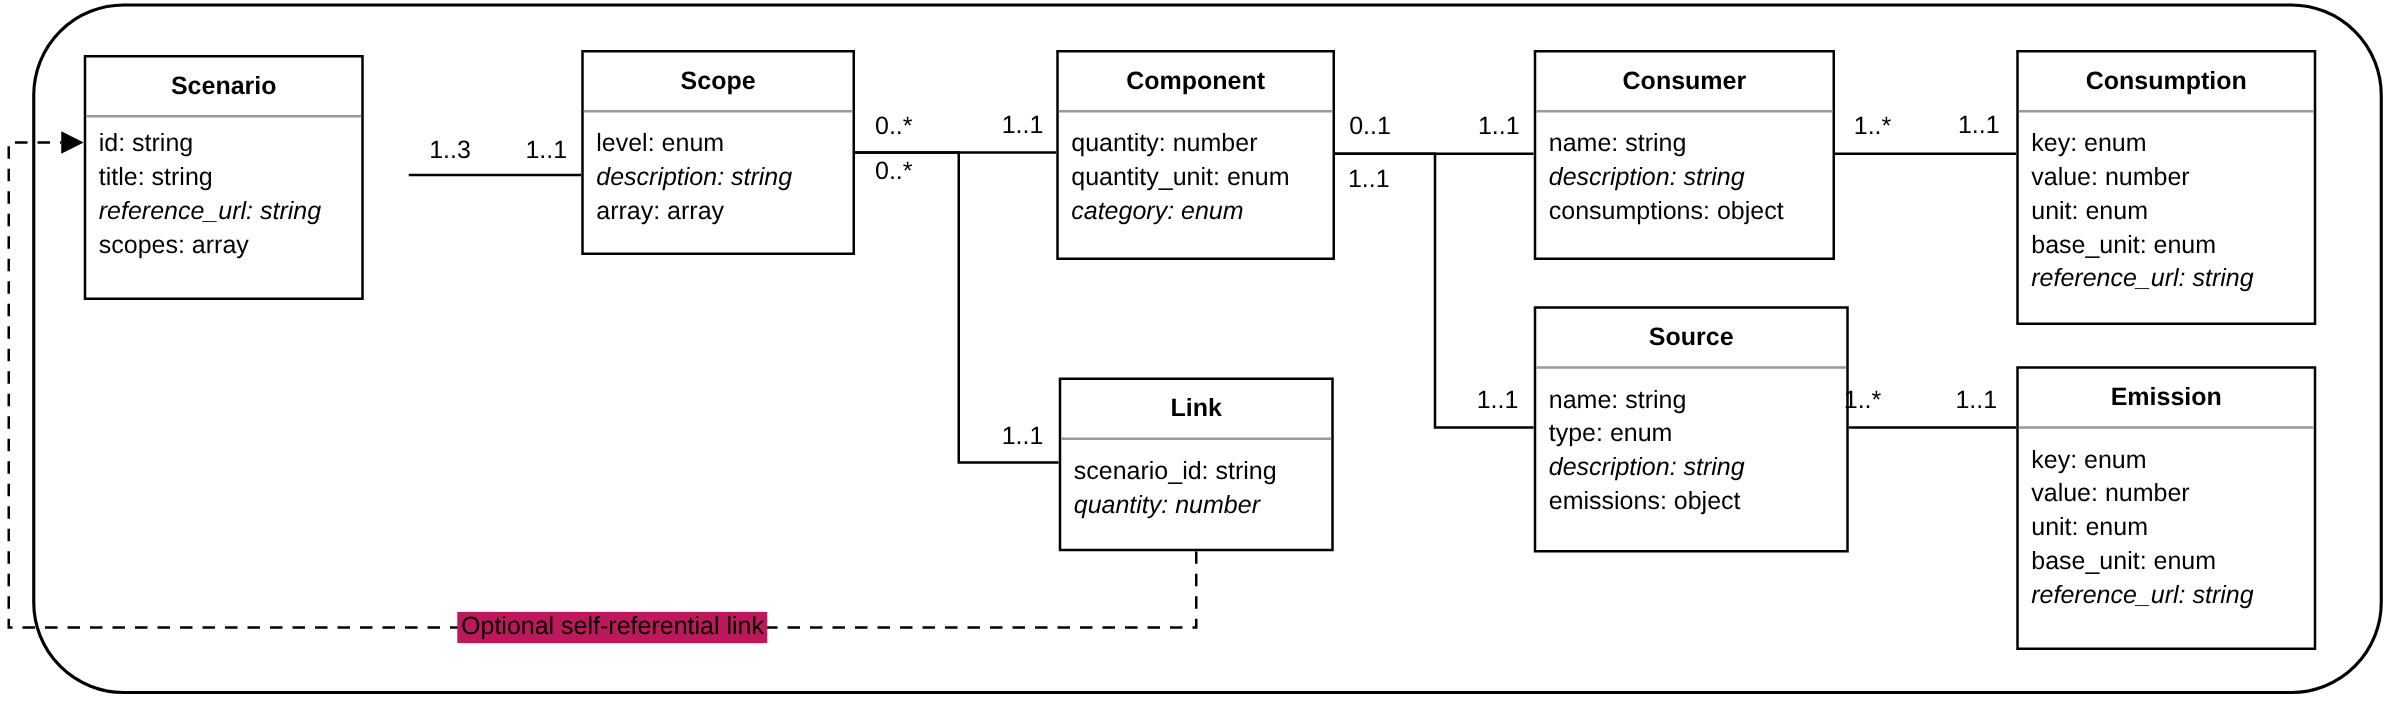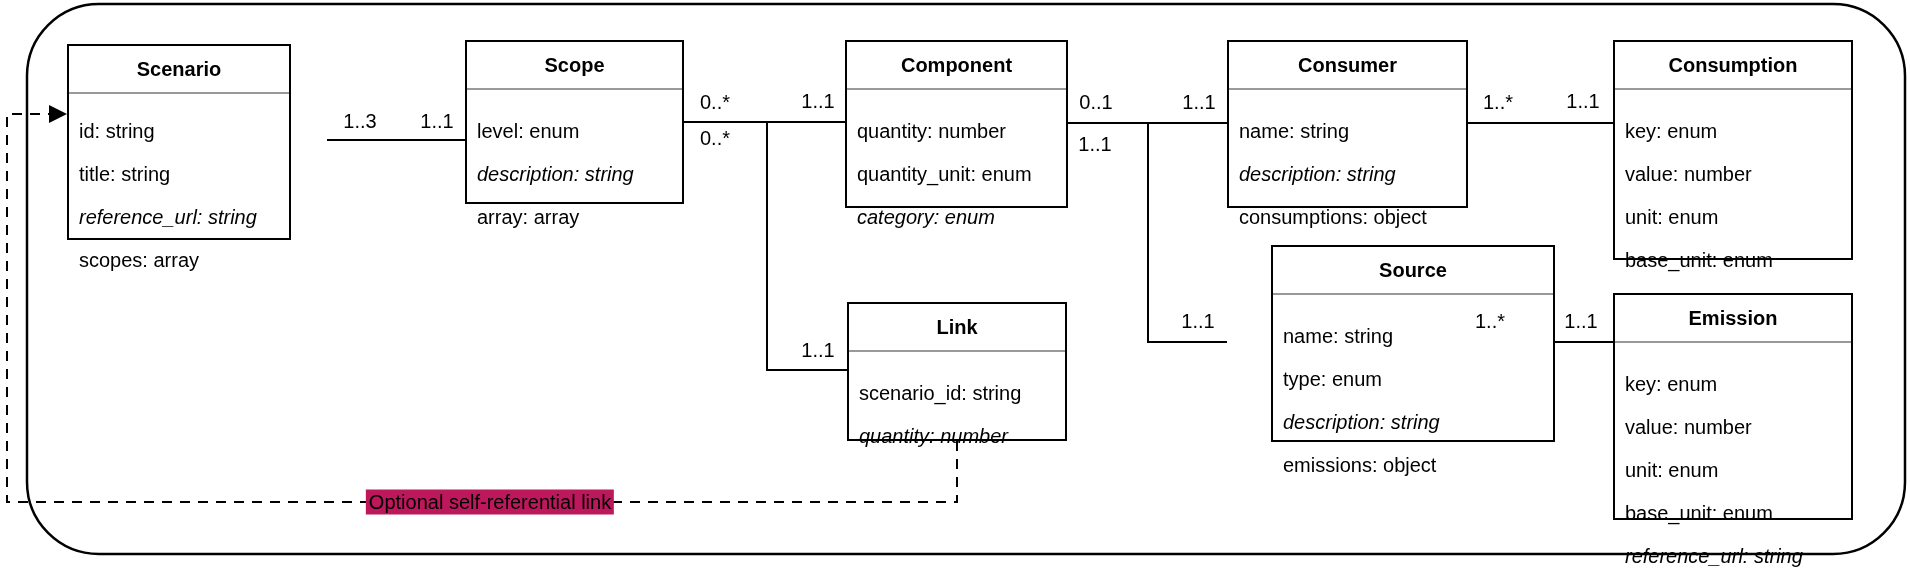--- a/index.html
+++ b/index.html
@@ -39,21 +39,20 @@
   }
   .entity-attrs {
     padding: 12px 6px 0 10px;
     font-size: 20px;
     color: #000000;
   }
   .entity-attrs.pt8 { padding-top: 8px; }
   .attr-line {
     line-height: 27px;
     white-space: nowrap;
-    margin-top: 16px;
   }
   .attr-line.italic { font-style: italic; }
   .attr-line .bold { font-weight: normal; }
   .mult {
     position: absolute;
     font-size: 20px;
     color: #000000;
     transform: translate(-50%, -50%);
     white-space: nowrap;
     z-index: 3;
@@ -147,21 +146,21 @@
   </div>
 
   <div class="entity" style="left:847px; top:302px; width:220px; height:139px">
     <div class="entity-title">Link</div>
     <div class="entity-attrs">
         <div class="attr-line"><span>scenario_id:</span> string</div>
         <div class="attr-line italic"><span>quantity:</span> number</div>
       </div>
   </div>
 
-  <div class="entity" style="left:1271px; top:245px; width:284px; height:197px">
+  <div class="entity" style="left:1227px; top:245px; width:252px; height:197px">
     <div class="entity-title">Source</div>
     <div class="entity-attrs">
         <div class="attr-line"><span>name:</span> string</div>
         <div class="attr-line"><span>type:</span> enum</div>
         <div class="attr-line italic"><span>description:</span> string</div>
         <div class="attr-line"><span>emissions:</span> object</div>
       </div>
   </div>
 
   <div class="entity" style="left:1613px; top:293px; width:240px; height:227px">

